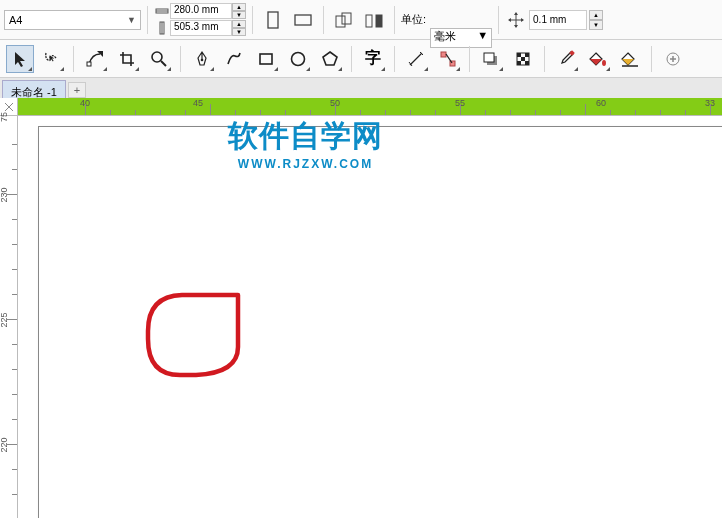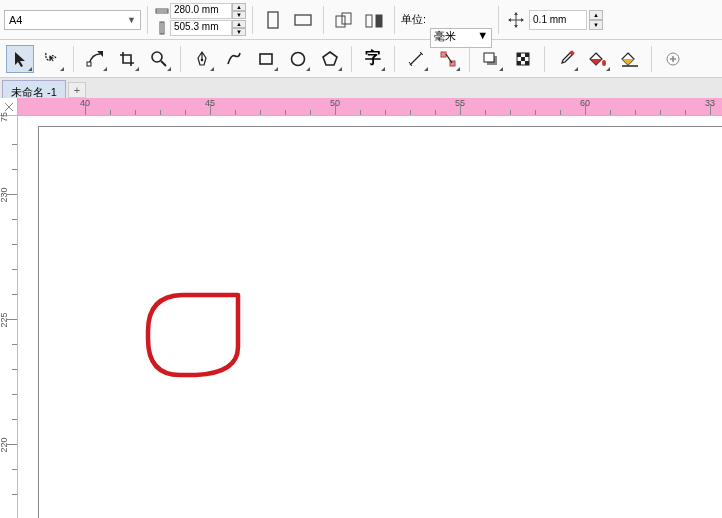--- a/index.html
+++ b/index.html
@@ -24,21 +24,21 @@
   .tool-btn { width: 28px; height: 28px; display: flex; align-items: center; justify-content: center; cursor: pointer; border: 1px solid transparent; position: relative; }
   .tool-btn.active { background: #d8e4f0; border: 1px solid #88aacc; }
   .tool-btn .drop-tri { position: absolute; right: 1px; bottom: 1px; width: 0; height: 0; border-left: 4px solid transparent; border-bottom: 4px solid #555; }
   .tool-sep { width: 1px; height: 26px; background: #d4d4d4; margin: 0 3px; }
 
   .tabbar { height: 20px; background: #e8e8e8; display: flex; align-items: flex-end; padding-left: 2px; }
   .tab { height: 18px; background: #d4e2f2; border: 1px solid #aac; border-bottom: none; padding: 4px 8px; font-size: 11px; display: flex; }
   .tab-add { width: 18px; height: 16px; background: #eee; border: 1px solid #ccc; margin-left: 2px; display: flex; align-items: center; justify-content: center; font-size: 11px; color: #666; cursor: pointer; }
 
   .work-area { position: relative; height: 420px; background: #fff; }
-  .ruler-h { position: absolute; left: 18px; top: 0; right: 0; height: 18px; background: #f9a8d4; border-bottom: 1px solid #bbb; overflow: hidden; }
+  .ruler-h { position: absolute; left: 18px; top: 0; right: 0; height: 18px; background: #84cc16; border-bottom: 1px solid #bbb; overflow: hidden; }
   .ruler-v { position: absolute; left: 0; top: 18px; bottom: 0; width: 18px; background: #fff; border-right: 1px solid #bbb; }
   .ruler-corner { position: absolute; left: 0; top: 0; width: 18px; height: 18px; background: #fff; border-right: 1px solid #bbb; border-bottom: 1px solid #bbb; display: flex; align-items: center; justify-content: center; }
   .canvas { position: absolute; left: 18px; top: 18px; right: 0; bottom: 0; background: #fff; }
   .page-rect { position: absolute; left: 20px; top: 10px; right: 0; bottom: 0; background: #fff; border: 1px solid #888; border-right: none; border-bottom: none; box-shadow: 2px 2px 4px rgba(0,0,0,0.12); }
   
   .ruler-tick { position: absolute; background: #888; }
   .ruler-h .tick-major { top: 6px; bottom: 0; width: 1px; }
   .ruler-h .tick-minor { top: 12px; bottom: 0; width: 1px; }
   .ruler-h .tick-label { position: absolute; top: 0; font-size: 9px; color: #555; transform: translateX(-50%); }
   .ruler-v .tick-major { left: 6px; right: 0; height: 1px; }
@@ -287,24 +287,24 @@
 <div class="work-area">
   <div class="ruler-corner">
       <svg width="12" height="12">
         <line x1="2" y1="2" x2="10" y2="10" stroke="#888"></line>
         <line x1="10" y1="2" x2="2" y2="10" stroke="#888"></line>
       </svg>
     </div>
 
   <div class="ruler-h">
     <span class="tick-label" style="left:67px">40</span>
-    <span class="tick-label" style="left:192px">45</span>
+    <span class="tick-label" style="left:180px">45</span>
     <span class="tick-label" style="left:317px">50</span>
     <span class="tick-label" style="left:442px">55</span>
-    <span class="tick-label" style="left:567px">60</span>
+    <span class="tick-label" style="left:583px">60</span>
     <span class="tick-label" style="left:692px">33</span>
     <div class="ruler-tick tick-major" style="left:67px"></div>
     <div class="ruler-tick tick-minor" style="left:92px"></div>
     <div class="ruler-tick tick-minor" style="left:117px"></div>
     <div class="ruler-tick tick-minor" style="left:142px"></div>
     <div class="ruler-tick tick-minor" style="left:167px"></div>
     <div class="ruler-tick tick-major" style="left:192px"></div>
     <div class="ruler-tick tick-minor" style="left:217px"></div>
     <div class="ruler-tick tick-minor" style="left:242px"></div>
     <div class="ruler-tick tick-minor" style="left:267px"></div>
@@ -345,18 +345,22 @@
     <div class="ruler-tick tick-minor" style="top:278px"></div>
     <div class="ruler-tick tick-minor" style="top:303px"></div>
     <div class="ruler-tick tick-major" style="top:328px"></div>
     <div class="ruler-tick tick-minor" style="top:353px"></div>
     <div class="ruler-tick tick-minor" style="top:378px"></div>
   </div>
 
   <div class="canvas">
     <div class="page-rect"></div>
 
+    <div class="watermark">
+      <div class="big">软件自学网</div>
+      <div class="url">WWW.RJZXW.COM</div>
+    </div>
 
     <svg class="red-shape" width="110" height="95">
       <path d="M 98,4 L 98,56 Q 98,82 56,84 L 40,84 Q 8,84 8,48 L 8,40 Q 8,5 42,4 Z" fill="none" stroke="#d11920" stroke-width="4.5" stroke-linejoin="round"></path>
     </svg>
   </div>
 </div>
 
 </body></html>

